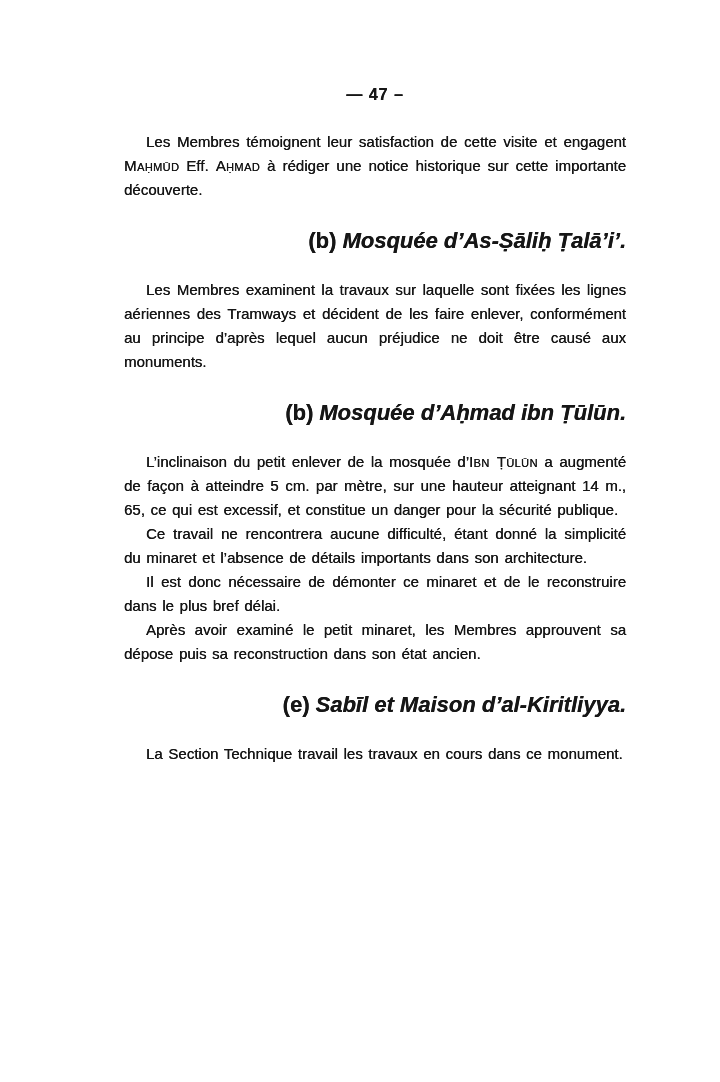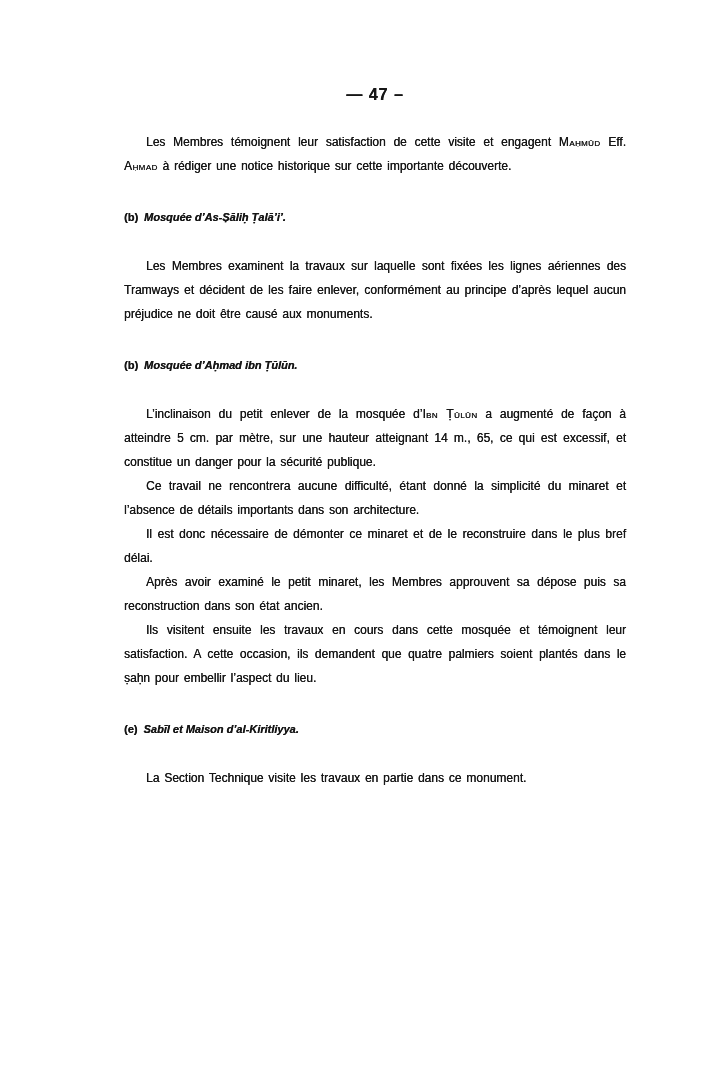--- a/index.html
+++ b/index.html
@@ -26,29 +26,29 @@
   }
   .page-number {
     text-align: center;
     font-weight: bold;
     font-size: 16px;
     letter-spacing: 1px;
     margin: 0 0 26px 0;
   }
   p.para {
     margin: 0;
-    font-size: 12px;
+    font-size: 15px;
     line-height: 24px;
     text-align: justify;
     text-indent: 22px;
     word-spacing: 1.5px;
   }
   .heading {
-    text-align: left;
-    font-size: 11px;
+    text-align: right;
+    font-size: 22px;
     line-height: 24px;
     margin: 27px 0 25px 0;
     font-weight: bold;
   }
   .heading .title {
     font-style: italic;
   }
   .heading .prefix {
     font-style: normal;
     margin-right: 6px;
@@ -77,20 +77,19 @@
     <div class="heading"><span class="prefix">(b)</span><span class="title">Mosquée d’Aḥmad ibn Ṭūlūn.</span></div>
 
     <p class="para"><span>L’inclinaison du petit enlever de la mosquée d’</span><span class="sc">Ibn Ṭūlūn</span><span> a augmenté de façon à atteindre 5 cm. par mètre, sur une hauteur atteignant 14 m., 65, ce qui est excessif, et constitue un danger pour la sécurité publique.</span></p>
 
     <p class="para"><span>Ce travail ne rencontrera aucune difficulté, étant donné la simplicité du minaret et l’absence de détails importants dans son architecture.</span></p>
 
     <p class="para"><span>Il est donc nécessaire de démonter ce minaret et de le reconstruire dans le plus bref délai.</span></p>
 
     <p class="para"><span>Après avoir examiné le petit minaret, les Membres approuvent sa dépose puis sa reconstruction dans son état ancien.</span></p>
 
-    <p class="para"><span>Ils visitent ensuite les travaux en cours dans cette mosquée et témoignent leur satisfaction. A cette occasion, ils demandent que quatre palmiers soient plantés dans le ṣaḥn pour embellir l’aspect du lieu.</span></p>
 
     <div class="heading"><span class="prefix">(e)</span><span class="title">Sabīl et Maison d’al-Kiritliyya.</span></div>
 
-    <p class="para"><span>La Section Technique visite les travaux en partie dans ce monument.</span></p>
+    <p class="para"><span>La Section Technique travail les travaux en cours dans ce monument.</span></p>
 
   </div>
 </div>
 
 </body></html>

